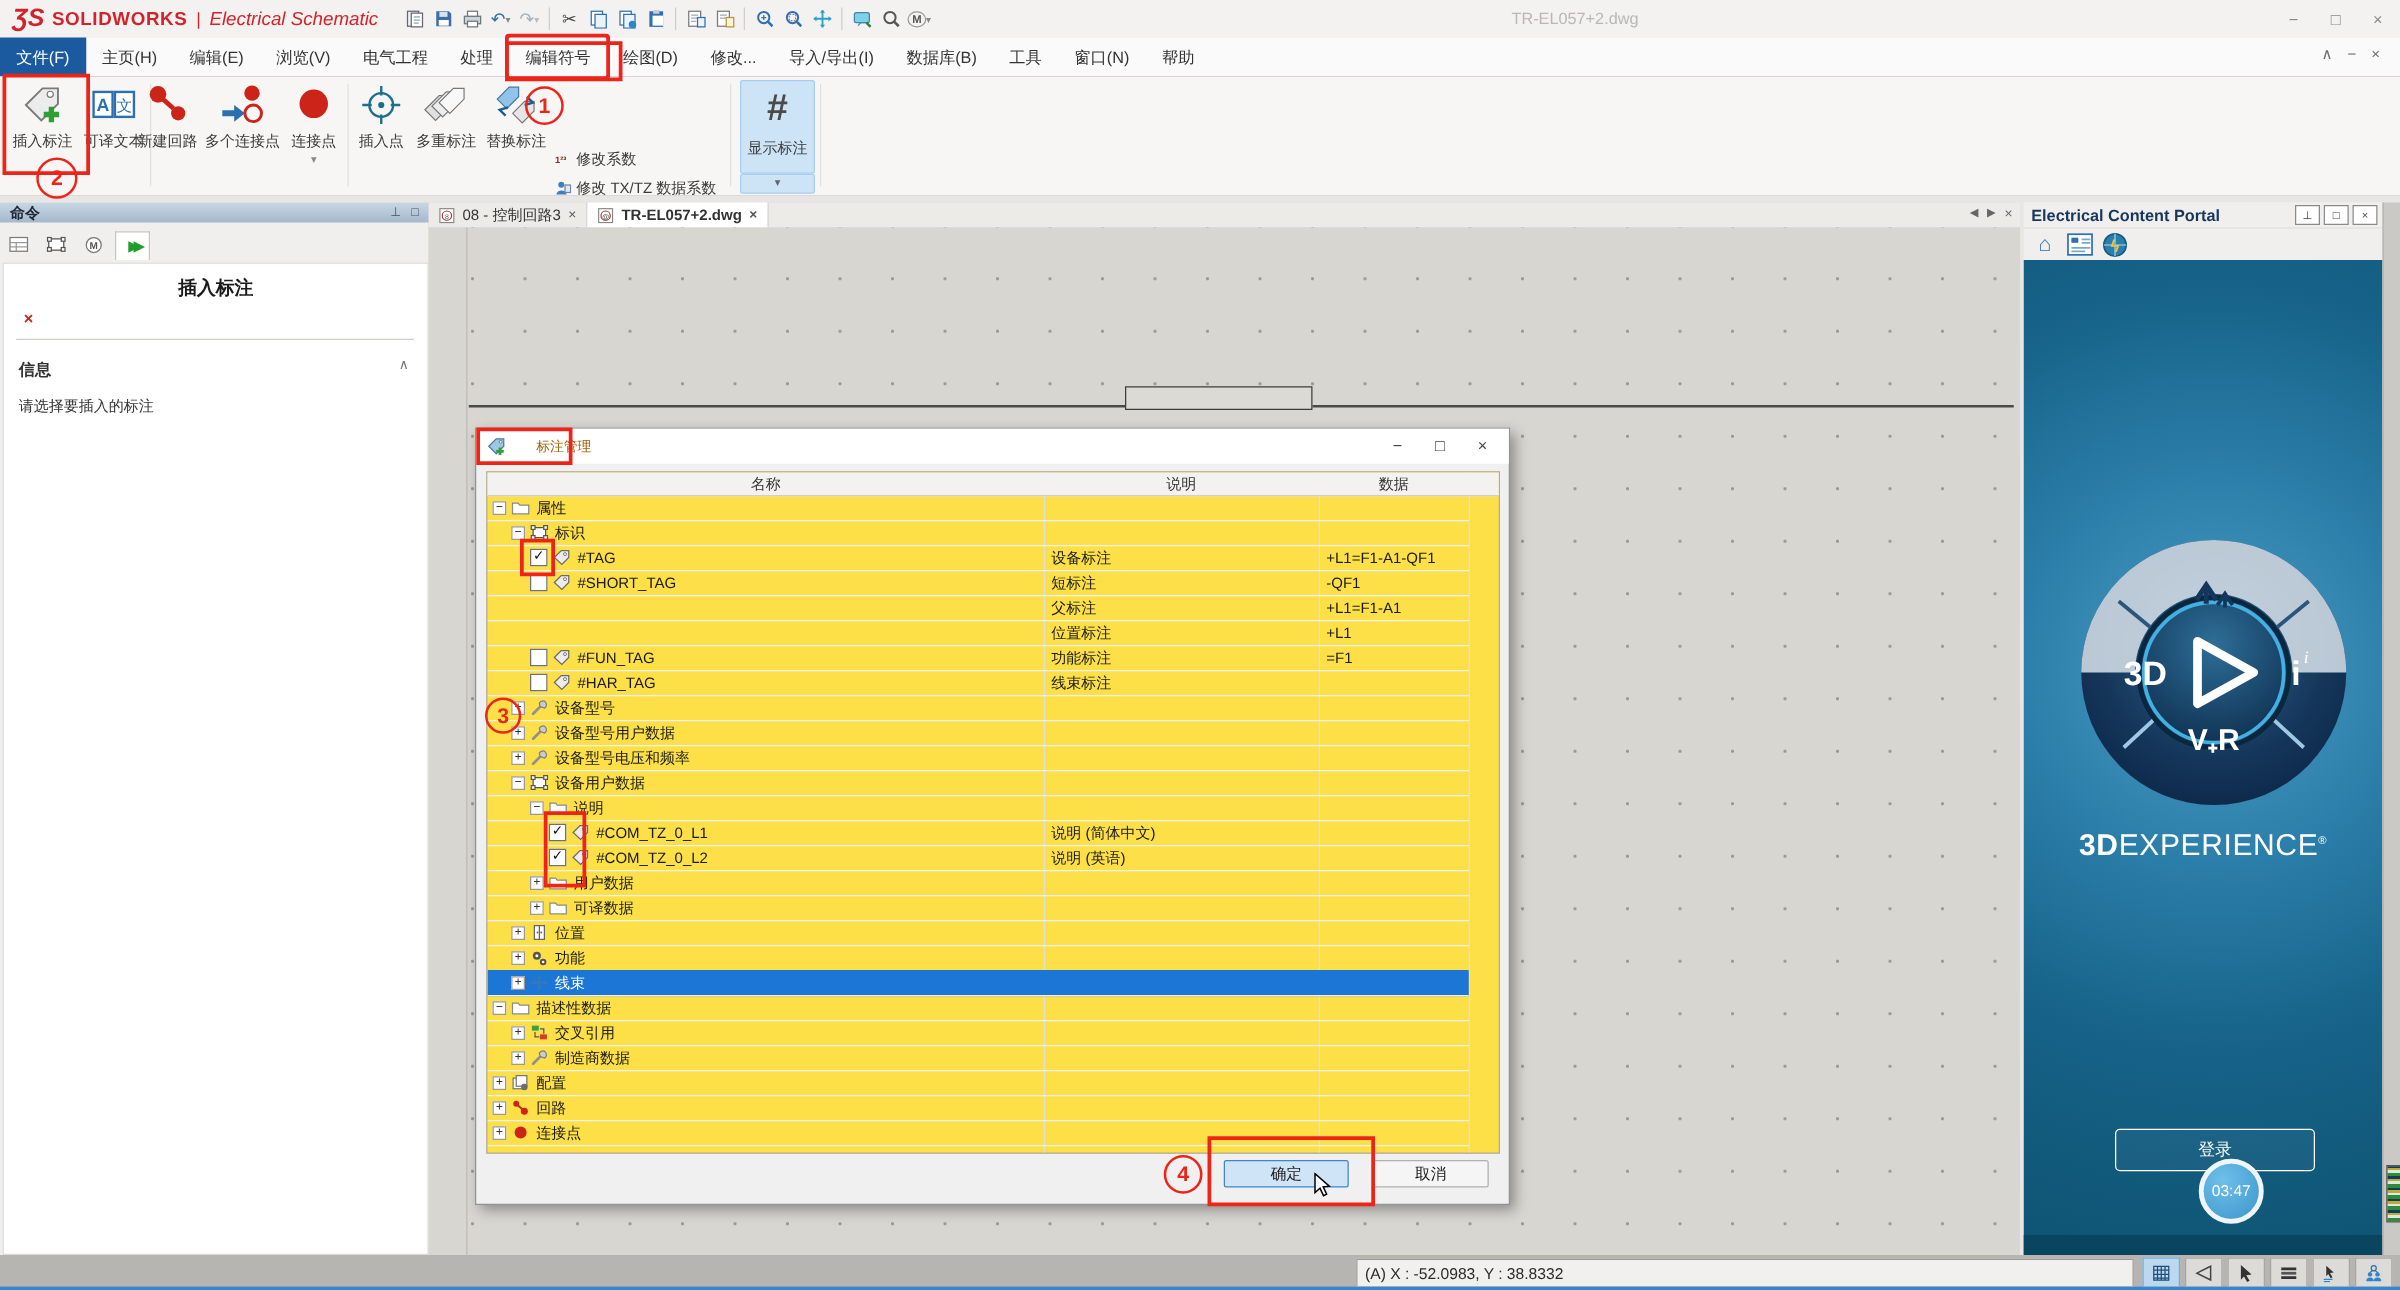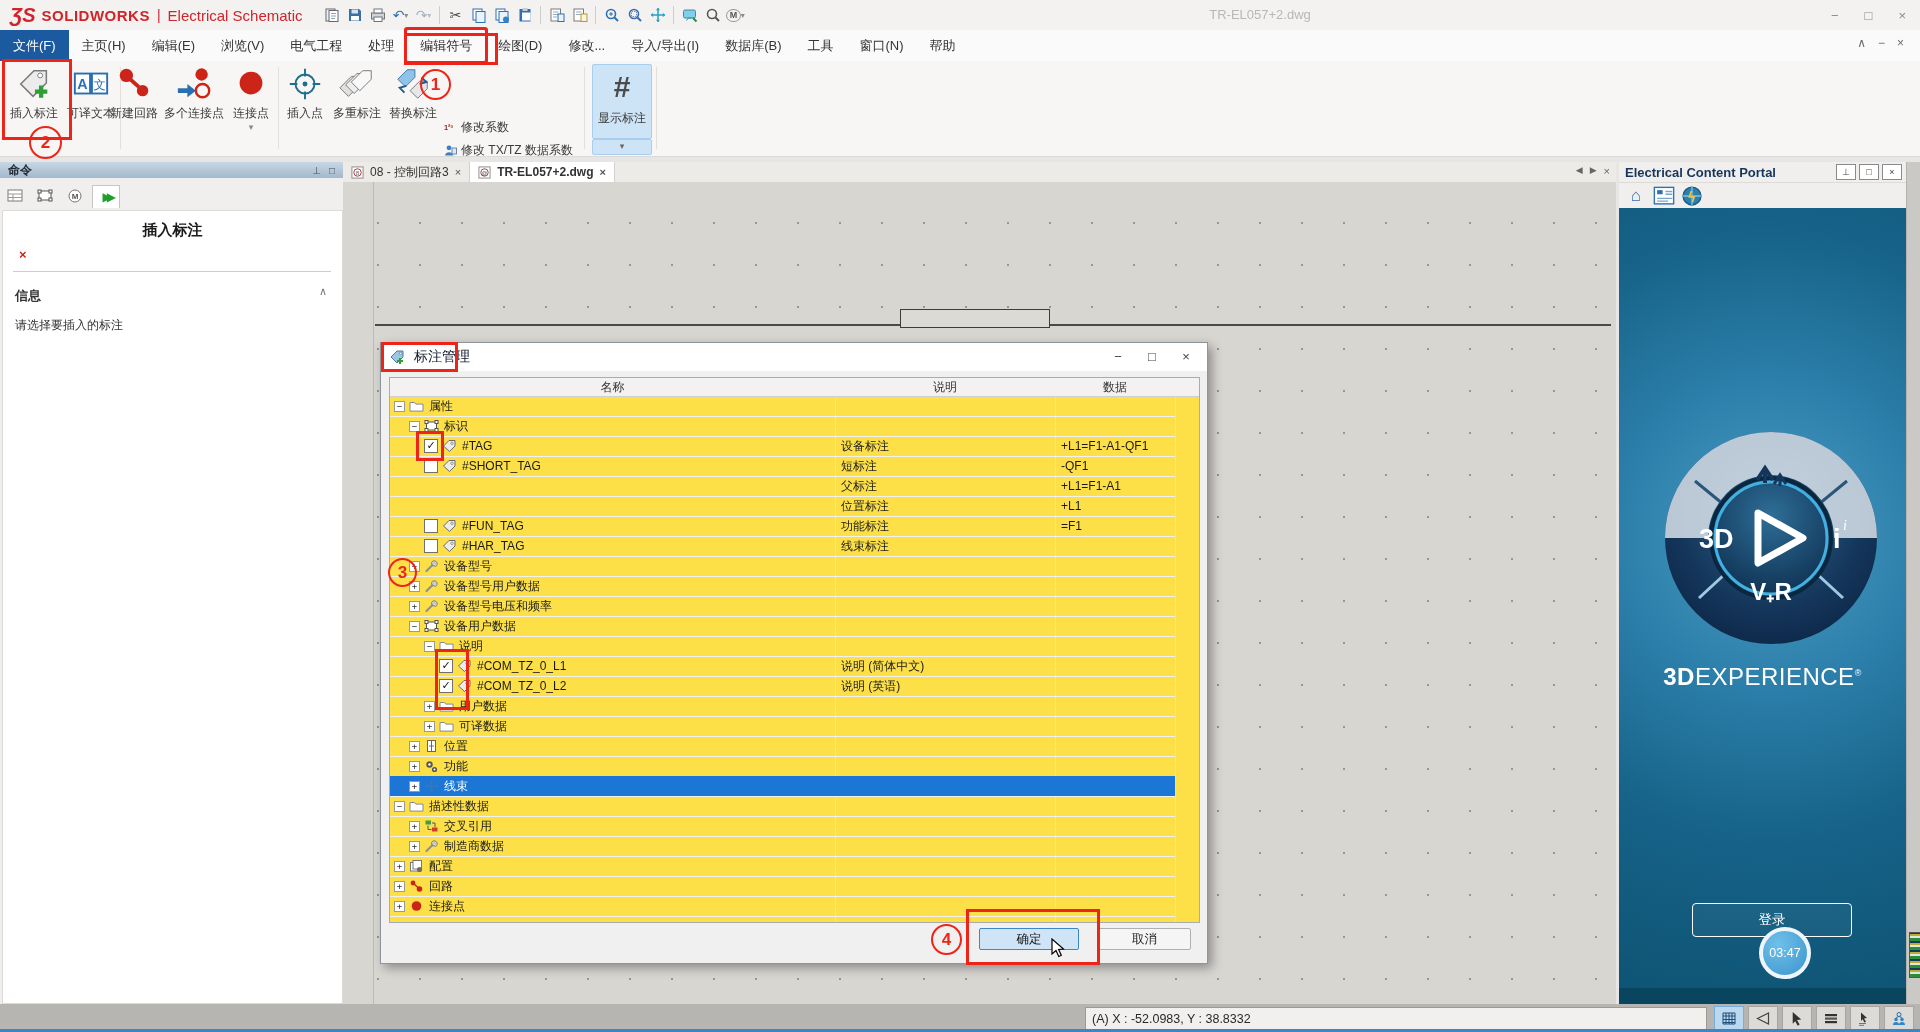--- a/index.html
+++ b/index.html
@@ -5,21 +5,21 @@
   html,body{margin:0;padding:0;background:#e8e6e4;font-family:"Liberation Sans","DejaVu Sans",sans-serif;}
   #app{position:relative;width:1920px;height:1032px;overflow:hidden;background:#e8e6e4;border-bottom:3px solid #3a87c8;box-sizing:border-box;}
   .abs{position:absolute;}
   svg{display:block;}
   
   .titlebar{left:0;top:0;width:1920px;height:30px;background:#f4f2f1;}
   .brand{left:10px;top:3px;height:24px;display:flex;align-items:center;color:#d2232a;}
   .brand .logo{font-weight:bold;font-style:italic;font-size:20px;margin-right:6px;}
   .brand .bn{font-weight:bold;font-size:15px;letter-spacing:.5px;}
   .brand .sep{margin:0 7px;font-size:14px;}
-  .brand .prod{font-size:15px;}
+  .brand .prod{font-style:italic;font-size:15px;}
   .qat{left:320px;top:3px;height:24px;display:flex;align-items:center;}
   .qi{width:23px;height:22px;display:flex;align-items:center;justify-content:center;font-size:14px;color:#3c6e9e;}
   .qi svg{width:16px;height:16px;}
   .qsep{width:1px;height:18px;background:#d0cecb;margin:0 4px;}
   .doc-title{left:1140px;top:7px;width:240px;text-align:center;color:#b9b7b5;font-size:13px;}
   .winbtns{right:14px;top:0;height:30px;display:flex;align-items:center;gap:26px;color:#8a8a8a;font-size:13px;}
   
   .menubar{left:0;top:30px;width:1920px;height:31px;background:#fbfafa;border-bottom:4px solid #701a75;display:flex;align-items:stretch;}
   .menu-item{padding:0 13px;line-height:31px;font-size:13px;color:#333;}
   .menu-item.active{background:#1b5a9e;color:#fff;}
@@ -66,21 +66,21 @@
   .tabctl{position:absolute;right:6px;top:3px;display:flex;gap:7px;color:#666;font-size:9px;}
   .draw{left:0;top:20px;width:1273px;height:822px;background-color:#d8d6d1;background-image:radial-gradient(#98968f 1px,transparent 1.4px);background-size:42px 42px;background-position:14px 20px;}
   .sheetline{position:absolute;left:32px;top:142px;width:1236px;height:2px;background:#4a4a48;}
   .sheetrect{position:absolute;left:557px;top:127px;width:148px;height:17px;border:1.4px solid #3c3c3c;background:#dcdad5;}
   .vline{position:absolute;left:30px;top:0;width:1px;height:822px;background:#bdbbb6;}
   
   .dialog{left:380px;top:342px;width:826px;height:620px;background:#f0f0f0;border:1px solid #8e9499;box-shadow:4px 4px 10px rgba(0,0,0,.35);}
   .dtitle{left:0;top:0;width:826px;height:28px;background:#fff;display:flex;align-items:center;}
   .dtitle .ti{margin-left:8px;}
   .dtitle .ti svg{width:16px;height:16px;}
-  .dtitle .tx{margin-left:9px;font-size:14px;color:#0f172a;}
+  .dtitle .tx{margin-left:24px;font-size:11px;color:#a16207;}
   .dctl{position:absolute;right:4px;top:0;height:28px;display:flex;}
   .dctl span{width:34px;text-align:center;line-height:28px;color:#444;font-size:13px;}
   .dtable{left:8px;top:34px;width:809px;height:544px;background:#fde047;border:1px solid #ababab;}
   .dhead{position:absolute;left:0;top:0;width:100%;height:18px;background:#f3f2f1;border-bottom:1px solid #cfcfcf;}
   .dhc{position:absolute;top:0;height:18px;line-height:18px;text-align:center;font-size:12px;color:#333;}
   .colline{position:absolute;top:0;width:1px;height:100%;background:#e0e0e0;}
   .trows{position:absolute;left:0;top:18px;width:100%;height:526px;overflow:hidden;}
   .trow{position:absolute;left:0;width:785px;height:20px;border-bottom:1px solid #f1f1f1;}
   .trow .tc{position:absolute;top:0;height:20px;display:flex;align-items:center;font-size:12px;color:#1a1a1a;white-space:nowrap;overflow:hidden;}
   .tc.name{left:0;width:445px;}

